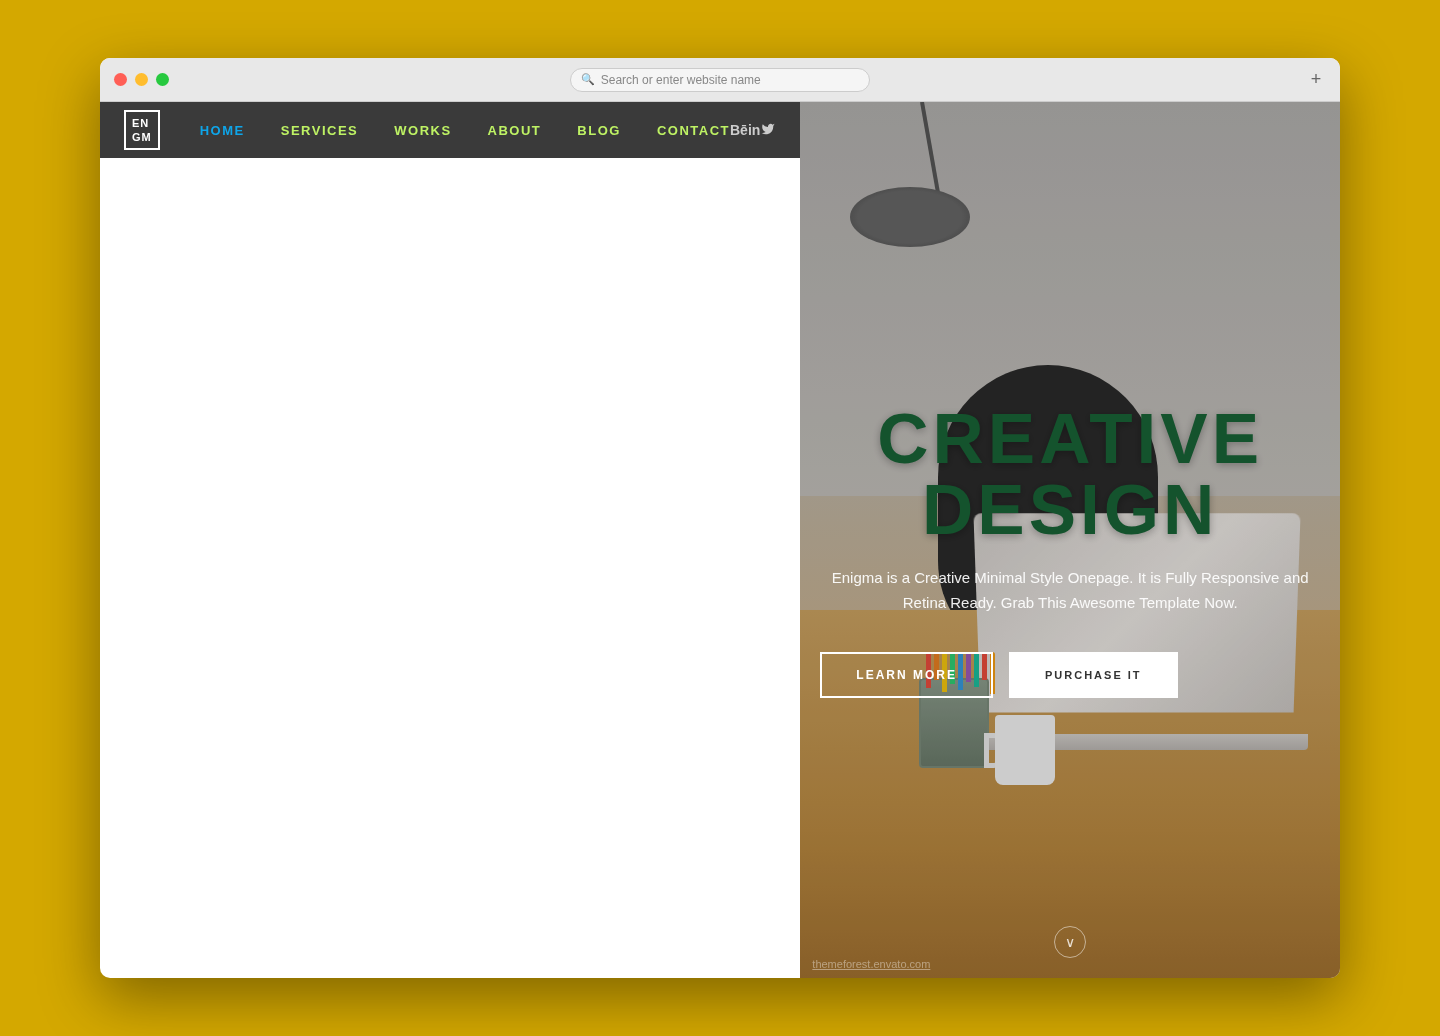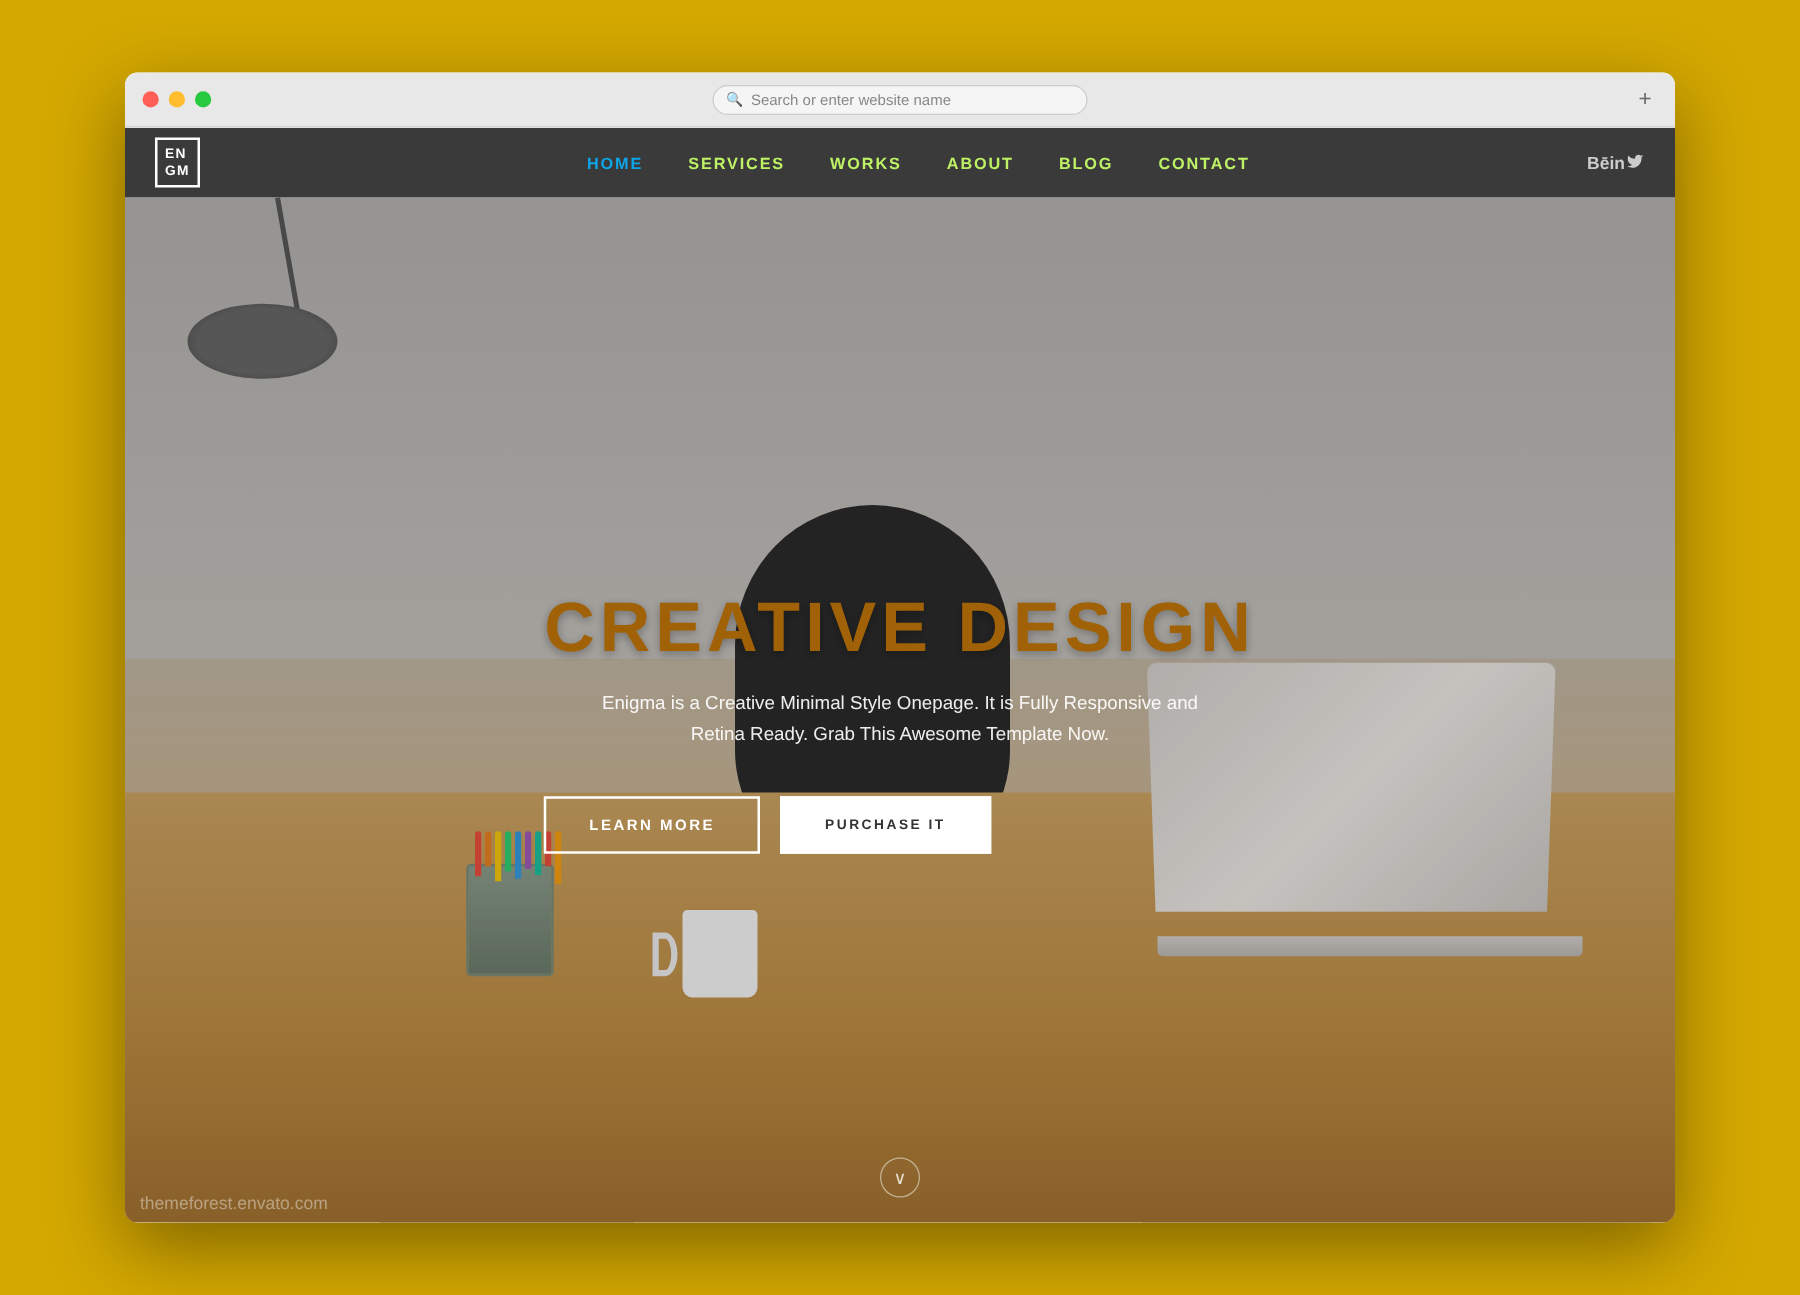--- a/index.html
+++ b/index.html
@@ -82,21 +82,21 @@
       display: flex;
       align-items: center;
       justify-content: center;
       cursor: pointer;
     }
 
     
     .website {
       flex: 1;
       display: flex;
-      flex-direction: column;
+      flex-direction: row;
       overflow: hidden;
     }
 
     
     .navbar {
       background: #3a3a3a;
       height: 56px;
       display: flex;
       align-items: center;
       padding: 0 24px;
@@ -307,25 +307,25 @@
     .hero-content {
       position: relative;
       z-index: 5;
       text-align: center;
       color: #fff;
       padding: 0 20px;
       margin-top: 20px;
     }
 
     .hero-title {
-      font-size: 56px;
+      font-size: 71px;
       font-weight: 900;
       letter-spacing: 4px;
       text-transform: uppercase;
-      color: #a16207;
+      color: #14532d;
       text-shadow: 0 2px 8px rgba(0,0,0,0.3);
       line-height: 1;
       margin-bottom: 20px;
     }
 
     .hero-subtitle {
       font-size: 15px;
       color: rgba(255,255,255,0.92);
       max-width: 500px;
       margin: 0 auto 36px;
@@ -379,23 +379,24 @@
       color: rgba(255,255,255,0.8);
       font-size: 14px;
       cursor: pointer;
     }
 
     
     .watermark {
       position: absolute;
       bottom: 8px;
       left: 12px;
-      font-size: 14px;
+      font-size: 11px;
       color: rgba(255,255,255,0.4);
       z-index: 5;
+      text-decoration: underline;
     }
 
     
     .pencil-colors {
       position: absolute;
       top: -28px;
       left: 5px;
       display: flex;
       gap: 3px;
     }

